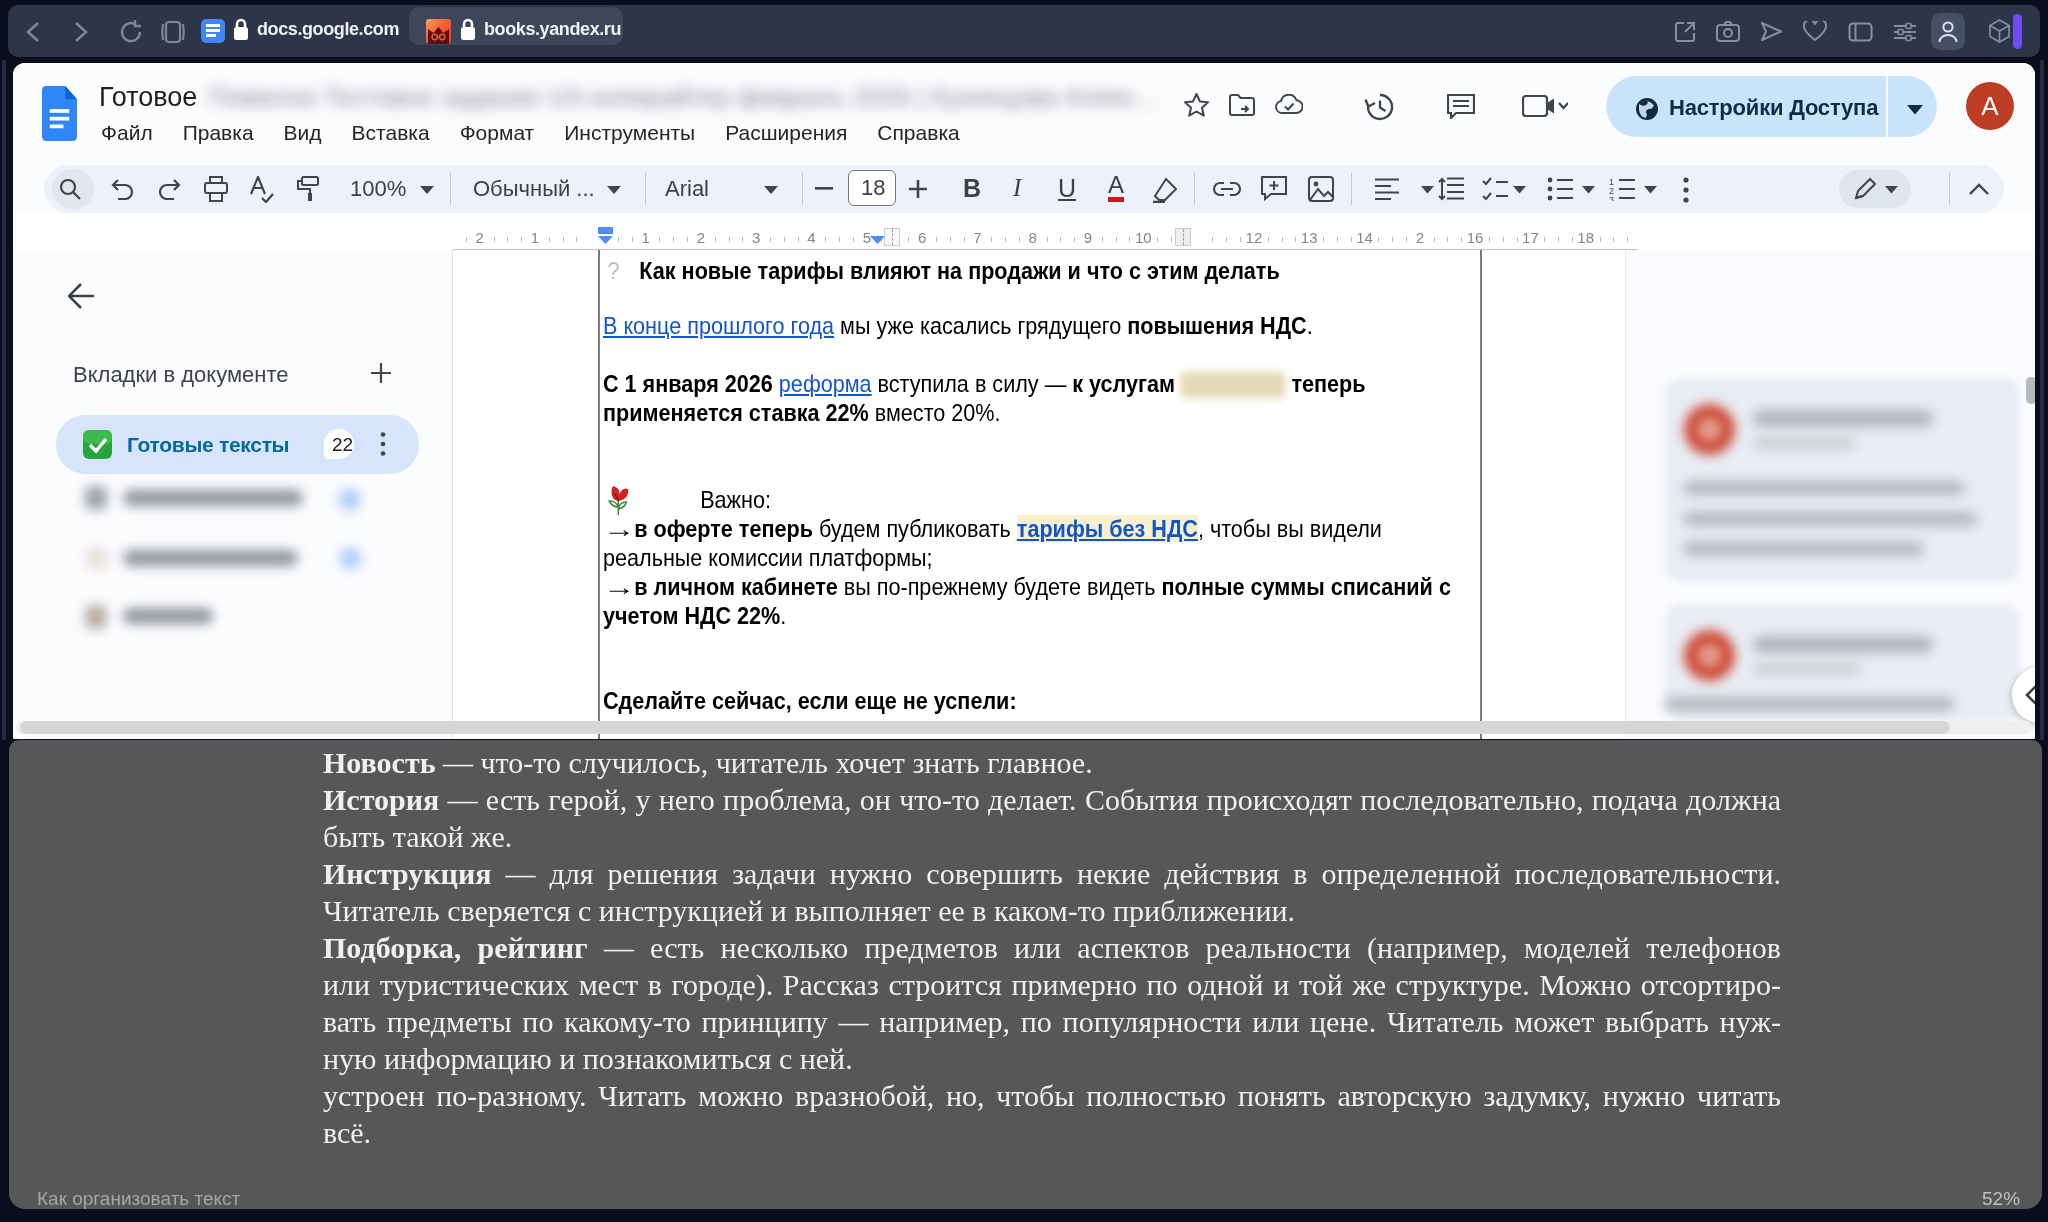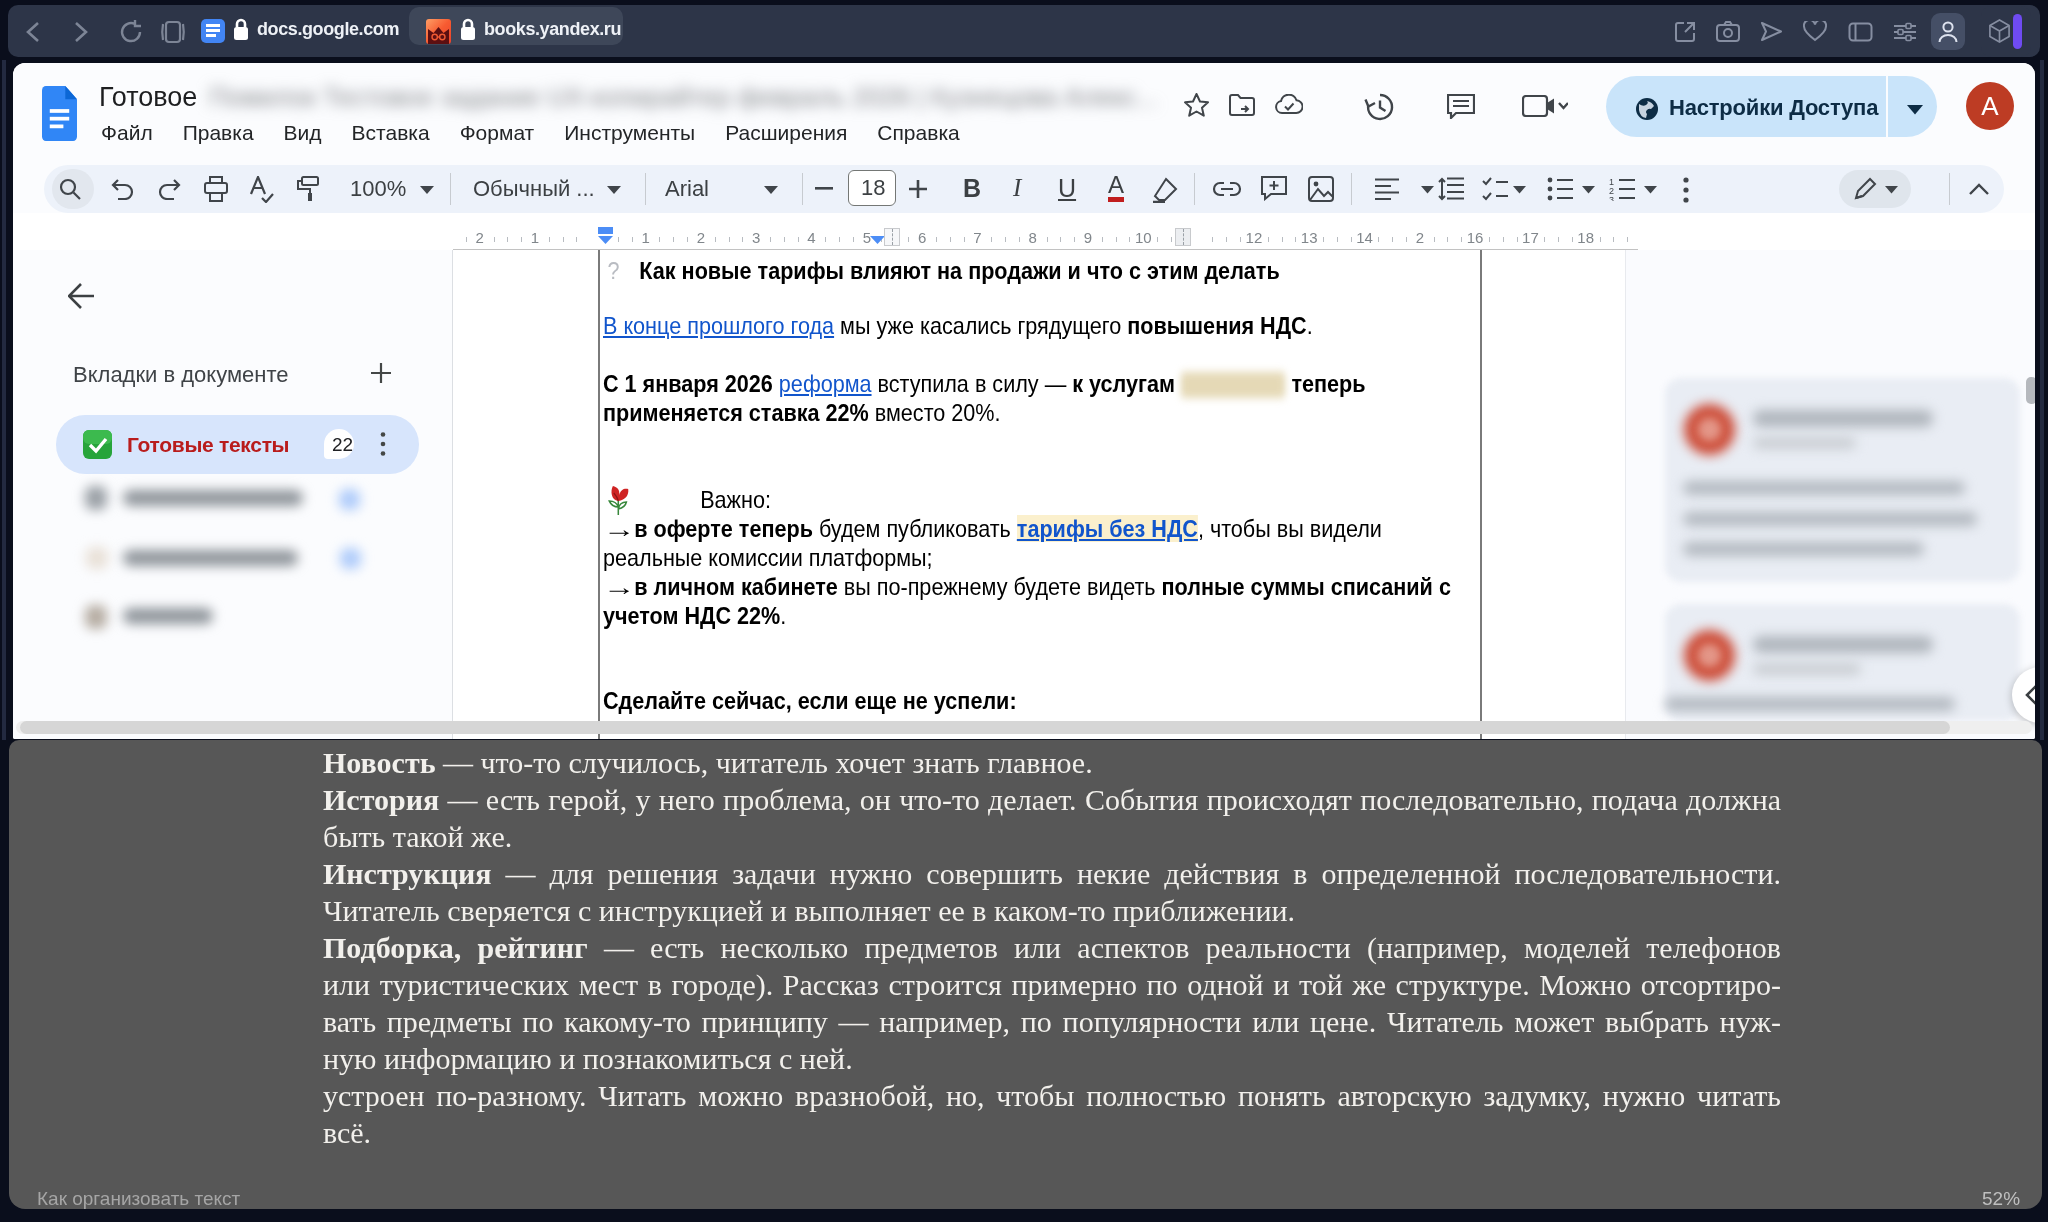--- a/index.html
+++ b/index.html
@@ -442,21 +442,21 @@
     <div class="abs" style="left:60px;top:112px;font-size:22px;color:#3f4347">Вкладки в документе</div>
     <svg class="abs" style="left:357px;top:112px" width="22" height="22" viewBox="0 0 22 22">
         <path d="M11 1 V21 M1 11 H21" stroke="#444746" stroke-width="2.2"></path>
       </svg>
     <div class="abs" style="left:43px;top:165px;width:363px;height:59px;background:#d7e5fc;border-radius:29px"></div>
     <svg class="abs" style="left:70px;top:180px" width="29" height="29" viewBox="0 0 29 29">
         <rect width="29" height="29" rx="6" fill="#27a43b"></rect>
         <rect width="29" height="14" rx="6" fill="#3cba4e"></rect>
         <path d="M7 15 l6 6 L23 9" stroke="#fff" stroke-width="3.4" fill="none"></path>
       </svg>
-    <div class="abs" style="left:114px;top:182px;font-size:21px;font-weight:bold;color:#b91c1c;line-height:26px;letter-spacing:-0.3px">Готовые тексты</div>
+    <div class="abs" style="left:114px;top:182px;font-size:21px;font-weight:bold;color:#0369a1;line-height:26px;letter-spacing:-0.3px">Готовые тексты</div>
     <div class="abs" style="left:311px;top:179px;width:30px;height:30px;background:#fff;border-radius:15px 15px 15px 4px;"></div>
     <div class="abs" style="left:319px;top:184px;font-size:19px;color:#202124">22</div>
     <svg class="abs" style="left:367px;top:182px" width="6" height="24" viewBox="0 0 6 24">
         <circle cx="3" cy="2.5" r="2.3" fill="#444746"></circle>
         <circle cx="3" cy="12" r="2.3" fill="#444746"></circle>
         <circle cx="3" cy="21.5" r="2.3" fill="#444746"></circle>
       </svg>
 
     <div class="cblur" style="left:72px;top:236px;width:22px;height:24px;background:#9aa0a6"></div>
     <div class="cblur" style="left:110px;top:240px;width:180px;height:16px;background:#8f959b"></div>

